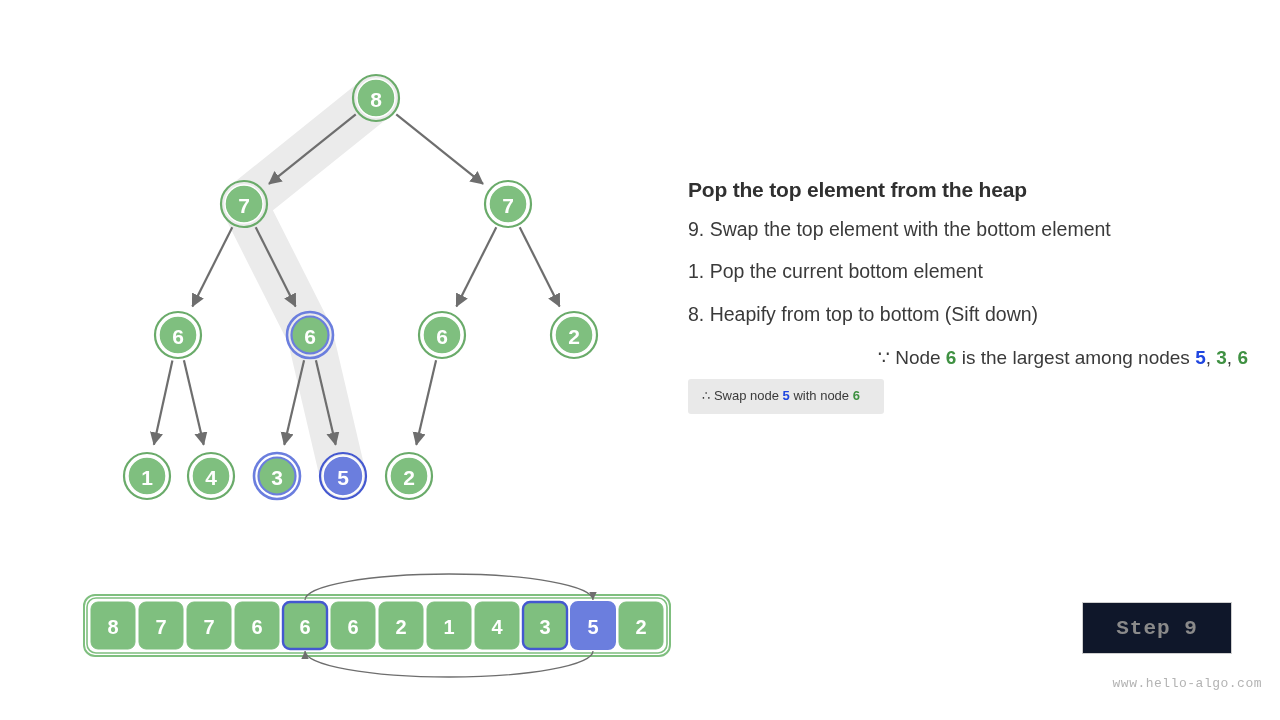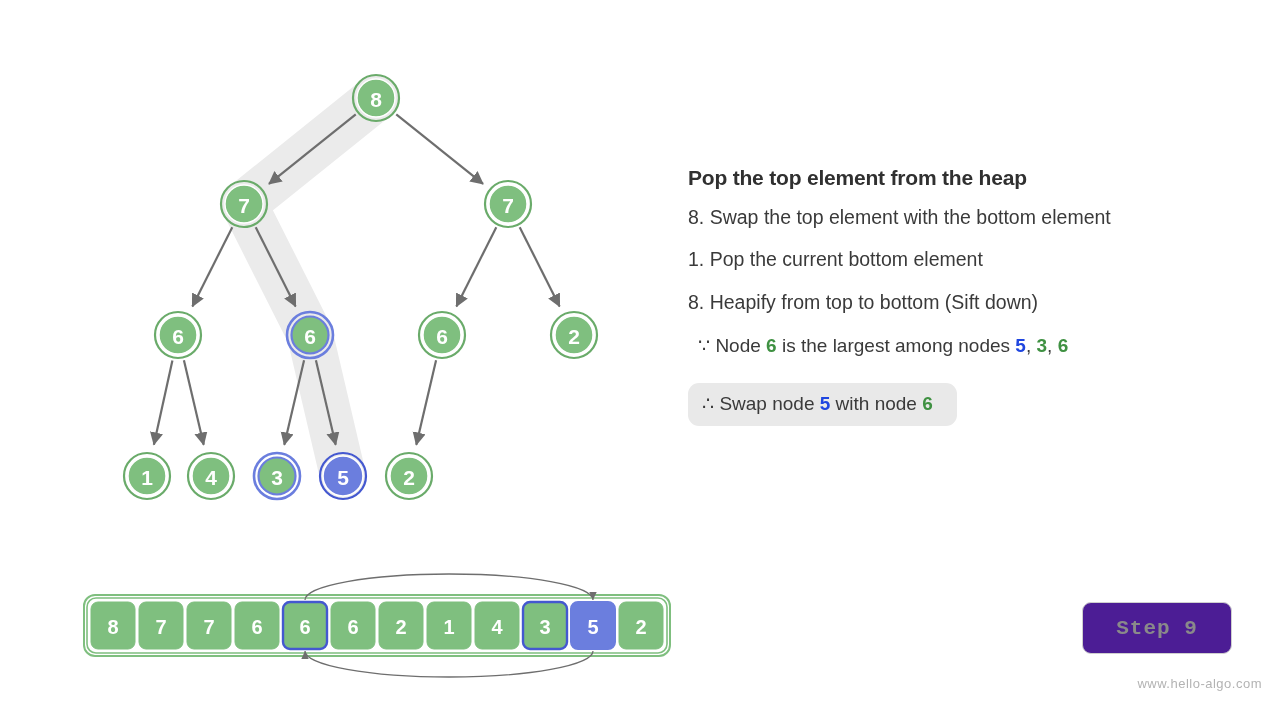--- a/index.html
+++ b/index.html
@@ -39,85 +39,85 @@
     font-weight: 700;
     fill: #ffffff;
     text-anchor: middle;
     dominant-baseline: central;
   }
 
   
   #panel {
     position: absolute;
     left: 688px;
-    top: 166px;
+    top: 178px;
     width: 560px;
   }
   #panel h1 {
     margin: 0 0 14px 0;
     font-size: 21px;
     font-weight: 700;
     color: #303030;
     letter-spacing: -0.2px;
   }
   .step-line {
     font-size: 19.5px;
     color: #3a3a3a;
     margin: 0 0 16px 0;
     line-height: 1.35;
   }
   .reason-line {
     font-size: 19px;
     color: #3a3a3a;
     margin: 18px 0 8px 10px;
     line-height: 1.35;
+    text-align: right;
   }
   .conclusion-wrap {
     margin: 0;
     display: inline-block;
   }
   .conclusion {
     display: inline-block;
     background: #e9e9e9;
-    border-radius: 11px;
+    border-radius: 3px;
     padding: 9px 24px 10px 14px;
-    font-size: 19px;
+    font-size: 13px;
     color: #3a3a3a;
     line-height: 1.3;
-    margin-top: 16px;
   }
   .num-green { color: #3f9142; font-weight: 700; }
   .num-blue  { color: #1f46e0; font-weight: 700; }
 
   
   #step-badge {
     position: absolute;
     left: 1082px;
     top: 602px;
     width: 148px;
     height: 50px;
     border: 1px solid #cfcfcf;
-    border-radius: 9px;
-    background: #4c1d95;
+    border-radius: 0;
+    background: #0f172a;
     display: flex;
     align-items: center;
     justify-content: center;
     font-family: "Liberation Mono", monospace;
     font-size: 21px;
     font-weight: 700;
     color: #8a8a8a;
     letter-spacing: 1px;
   }
 
   
   #footer {
     position: absolute;
     right: 18px;
     top: 676px;
-    font-family: Liberation Sans, sans-serif;
+    font-family: Liberation Mono, monospace;
     font-size: 13px;
     color: #b3b3b3;
     letter-spacing: 0.5px;
   }
 </style>
 </head>
 <body>
 
 <svg id="stage" viewBox="0 0 700 720" width="700" height="720">
   <defs>
@@ -265,21 +265,21 @@
 
   <g id="swap-group">
       <path d="M 305 600 A 144 26 0 0 1 593 600" fill="none" stroke="#6e6e6e" stroke-width="1.3" marker-end="url(#arrowhead-thin)"></path>
       <path d="M 593 651 A 144 26 0 0 1 305 651" fill="none" stroke="#6e6e6e" stroke-width="1.3" marker-end="url(#arrowhead-thin)"></path>
     </g>
 </svg>
 
 <div id="panel">
   <h1>Pop the top element from the heap</h1>
 
-  <p class="step-line">8. Swap the top element with the bottom element</p>
+  <p class="step-line">9. Swap the top element with the bottom element</p>
   <p class="step-line">1. Pop the current bottom element</p>
   <p class="step-line">8. Heapify from top to bottom (Sift down)</p>
 
   <p class="reason-line">
     <span>∵</span>
     <span>Node </span><span class="num-green">6</span><span> is the largest among nodes </span><span class="num-blue">5</span><span>, </span><span class="num-green">3</span><span>, </span><span class="num-green">6</span>
   </p>
 
   <div class="conclusion-wrap">
     <span class="conclusion"><span>∴</span>

